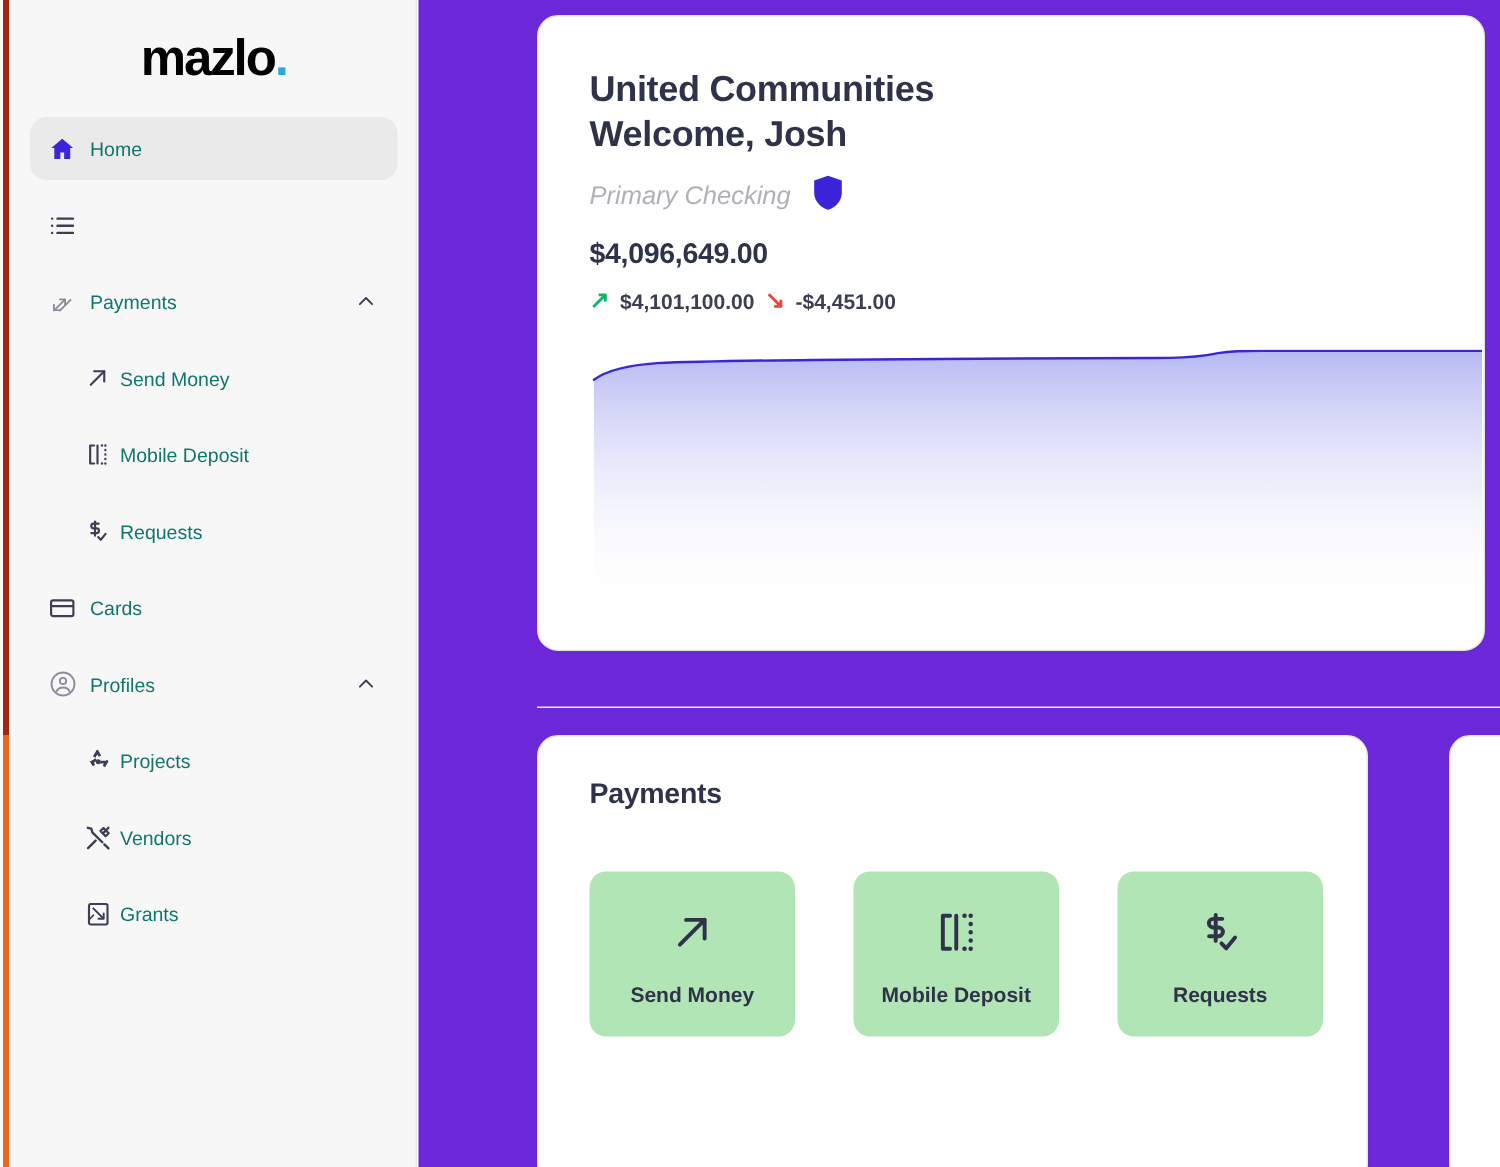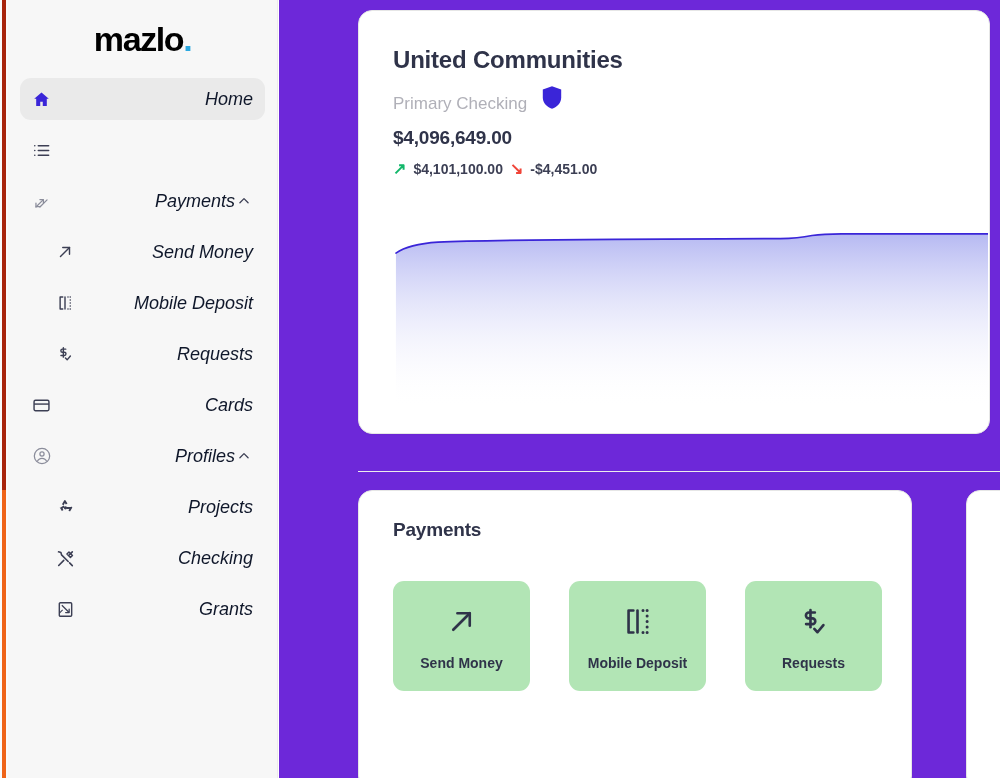--- a/index.html
+++ b/index.html
@@ -16,38 +16,36 @@
   .edge-strip { position: absolute; left: 0; top: 0; width: 8px; height: 778px; background: #fafafa; }
   .edge-strip .bar-top    { position: absolute; left: 2px; top: 0;     width: 4px; height: 490px; background: #a8240c; }
   .edge-strip .bar-bottom { position: absolute; left: 2px; top: 490px; width: 4px; height: 288px; background: #ef6418; }
 
   
   .sidebar {
     position: absolute; left: 8px; top: 0;
     width: 270px; height: 778px;
     background: #f7f7f7;
     border-right: 1px solid #eceaea;
-    text-align: right;
   }
   .logo-wrap { height: 78px; display: flex; align-items: center; justify-content: center; }
   .logo {
     font-size: 34px; font-weight: 700; letter-spacing: -1.4px;
     color: #000000; line-height: 1;
   }
   .logo .dot { color: #2ba8e0; }
 
   .nav { padding: 0 12px; }
   .nav-item {
     display: flex; align-items: center;
     height: 42px; padding: 0 12px;
     border-radius: 11px;
-    color: #0f172a; font-size: 18px;
+    color: #0f766e; font-size: 13px;
     cursor: pointer;
     margin-bottom: 9px;
-    font-style: italic;
   }
   .nav-item.active { background: #eaeaea; }
   .nav-item .ico { width: 28px; display: flex; align-items: center; justify-content: flex-start; flex: none; }
   .nav-item .ico svg { display: block; }
   .nav-item .lbl { flex: 1 1 auto; }
   .nav-item .chev { width: 18px; display: flex; align-items: center; justify-content: center; }
   .nav-sub { padding-left: 18px; }
   .nav-sub .nav-item .ico { width: 30px; justify-content: center; }
 
   
@@ -61,21 +59,21 @@
     box-shadow: 0 1px 2px rgba(16,24,40,.04);
   }
   #account-card { left: 79px; top: 10px; width: 632px; height: 424px; }
   #payments-card { left: 79px; top: 490px; width: 554px; height: 300px; }
   #side-card { left: 687px; top: 490px; width: 330px; height: 300px; }
 
   .divider { position: absolute; left: 79px; top: 471px; width: 940px; height: 1px; background: #ededed; }
 
   .acct-body { padding: 34px 34px 0 34px; }
   .acct-title { font-size: 24px; font-weight: 700; color: #2f3349; line-height: 1.27; letter-spacing: -.2px; }
-  .acct-sub-row { display: flex; align-items: flex-end; gap: 14px; margin-top: 10px; }
+  .acct-sub-row { display: flex; align-items: center; gap: 14px; margin-top: 10px; font-style: italic; }
   .acct-sub { font-size: 17px; color: #b0b0b8; font-weight: 400; }
   .shield { flex: none; }
   .acct-balance { font-size: 19px; font-weight: 700; color: #2f3349; margin-top: 13px; letter-spacing: -.2px; }
   .trend-row { display: flex; align-items: center; gap: 7px; margin-top: 12px; font-size: 14px; color: #3c3f54; font-weight: 600; }
   .trend-row .arw { font-size: 16px; line-height: 1; font-weight: 700; }
   .arw.up { color: #12b76a; }
   .arw.down { color: #f04438; }
 
   .chart-wrap { position: absolute; left: 18px; right: 1px; top: 222px; height: 175px; overflow: hidden; }
   .chart-wrap svg { display: block; width: 100%; height: 100%; }
@@ -227,21 +225,21 @@
         <div class="nav-item">
           <span class="ico">
             <svg width="19" height="19" viewBox="0 0 24 24" fill="none" stroke="#3c3f54" stroke-width="2" stroke-linecap="round" stroke-linejoin="round">
               <path d="M3.2 3.6l3 .8.8 3 8.4 8.4"></path>
               <path d="M17.2 17.6l3.4 3.4"></path>
               <path d="M20.6 3.6l-3.8 3.8"></path>
               <path d="M3.4 20.8l6.4-6.4"></path>
               <path d="M16.4 3.8l4.4 4.4-2.6 2.6-4.4-4.4z" stroke-width="1.8"></path>
             </svg>
           </span>
-          <span class="lbl">Checking</span>
+          <span class="lbl">Vendors</span>
         </div>
 
         <div class="nav-item">
           <span class="ico">
             <svg width="19" height="19" viewBox="0 0 24 24" fill="none" stroke="#3c3f54" stroke-width="1.8" stroke-linejoin="round">
               <rect x="4.2" y="3.4" width="15.6" height="17.2" rx="1.4"></rect>
               <path d="M7.4 6.6l9.2 9.2" stroke-width="1.6"></path>
               <path d="M16.6 11.4v4.4h-4.4" stroke-width="1.6" stroke-linecap="round"></path>
               <path d="M4.2 16.6l4.2-4.2" stroke-width="1.4"></path>
             </svg>
@@ -252,20 +250,21 @@
 
     </div>
   </div>
 
   <div class="main">
 
     <div class="card" id="account-card">
       <div class="acct-body">
         <div class="acct-title">
           <div>United Communities</div>
+          <div>Welcome, Josh</div>
         </div>
         <div class="acct-sub-row">
           <span class="acct-sub">Primary Checking</span>
           <span class="shield">
             <svg width="22" height="25" viewBox="0 0 22 25" fill="#3a25d8">
                 <path d="M11 1.2L1.8 4.4v8.2c0 5.2 3.9 9.5 9.2 11.2 5.3-1.7 9.2-6 9.2-11.2V4.4z"></path>
               </svg>
           </span>
         </div>
         <div class="acct-balance">$4,096,649.00</div>

